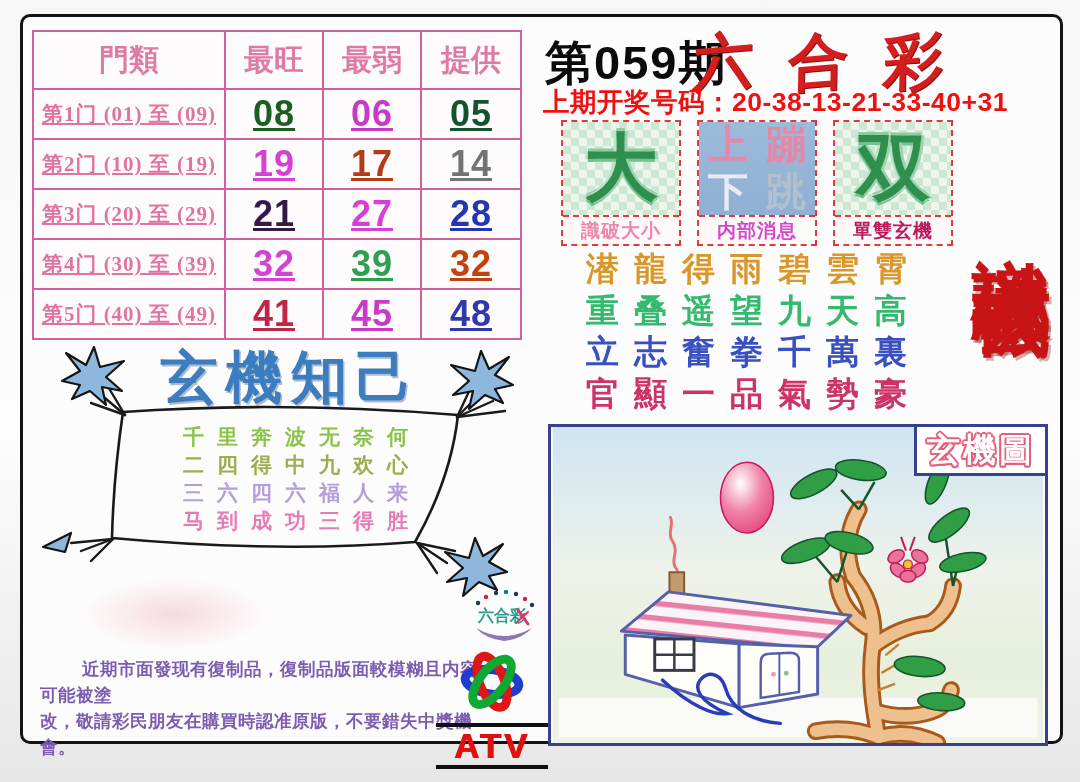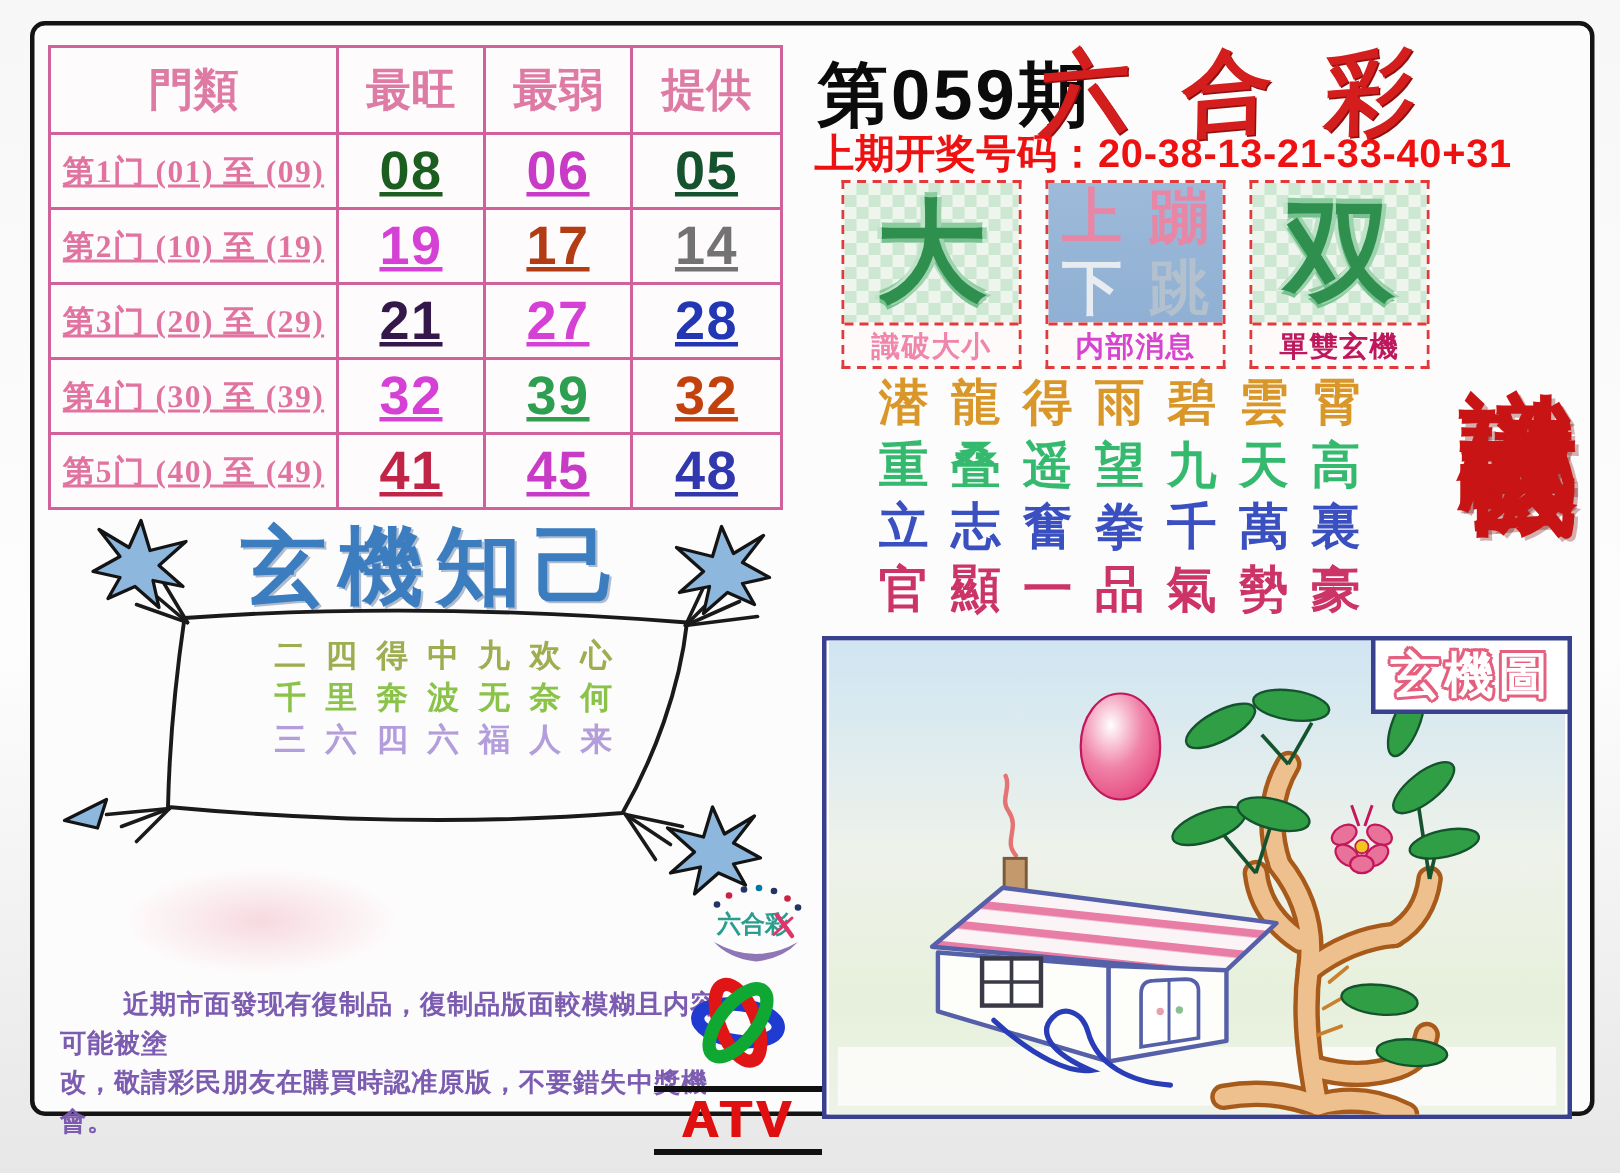--- a/index.html
+++ b/index.html
@@ -159,23 +159,24 @@
     </g>
     <g fill="#8db7dd" stroke="#141414" stroke-width="2.2" stroke-linejoin="round">
       <use href="#bird" transform="translate(55,12)"></use>
       <use href="#bird" transform="translate(510,16) scale(-1,1)"></use>
       <use href="#bird" transform="translate(504,203) scale(-1,1)"></use>
       <path d="M38,212 L66,198 L60,217 Z"></path>
     </g>
   </svg>
   <div class="banner-title" style="color: rgb(60, 125, 192);">玄機知己</div>
   <div class="banner-verse">
+    <div class="vline" style="color: rgb(139, 195, 74);">千里奔波无奈何</div>
     <div class="vline" style="color: rgb(156, 174, 79);">二四得中九欢心</div>
-    <div class="vline" style="color: rgb(139, 195, 74);">千里奔波无奈何</div>
     <div class="vline" style="color: rgb(179, 157, 219);">三六四六福人来</div>
+    <div class="vline" style="color: rgb(229, 123, 180);">马到成功三得胜</div>
   </div>
 
   <div class="watermark"></div>
 
   <div class="stamp">
     <svg width="80" height="66" viewBox="0 0 80 66">
       <g>
         <circle cx="14" cy="17" r="2.2" fill="#223366"></circle>
           <circle cx="22" cy="11" r="2.2" fill="#cc2244"></circle>
         <circle cx="32" cy="7" r="2.2" fill="#223366"></circle>

